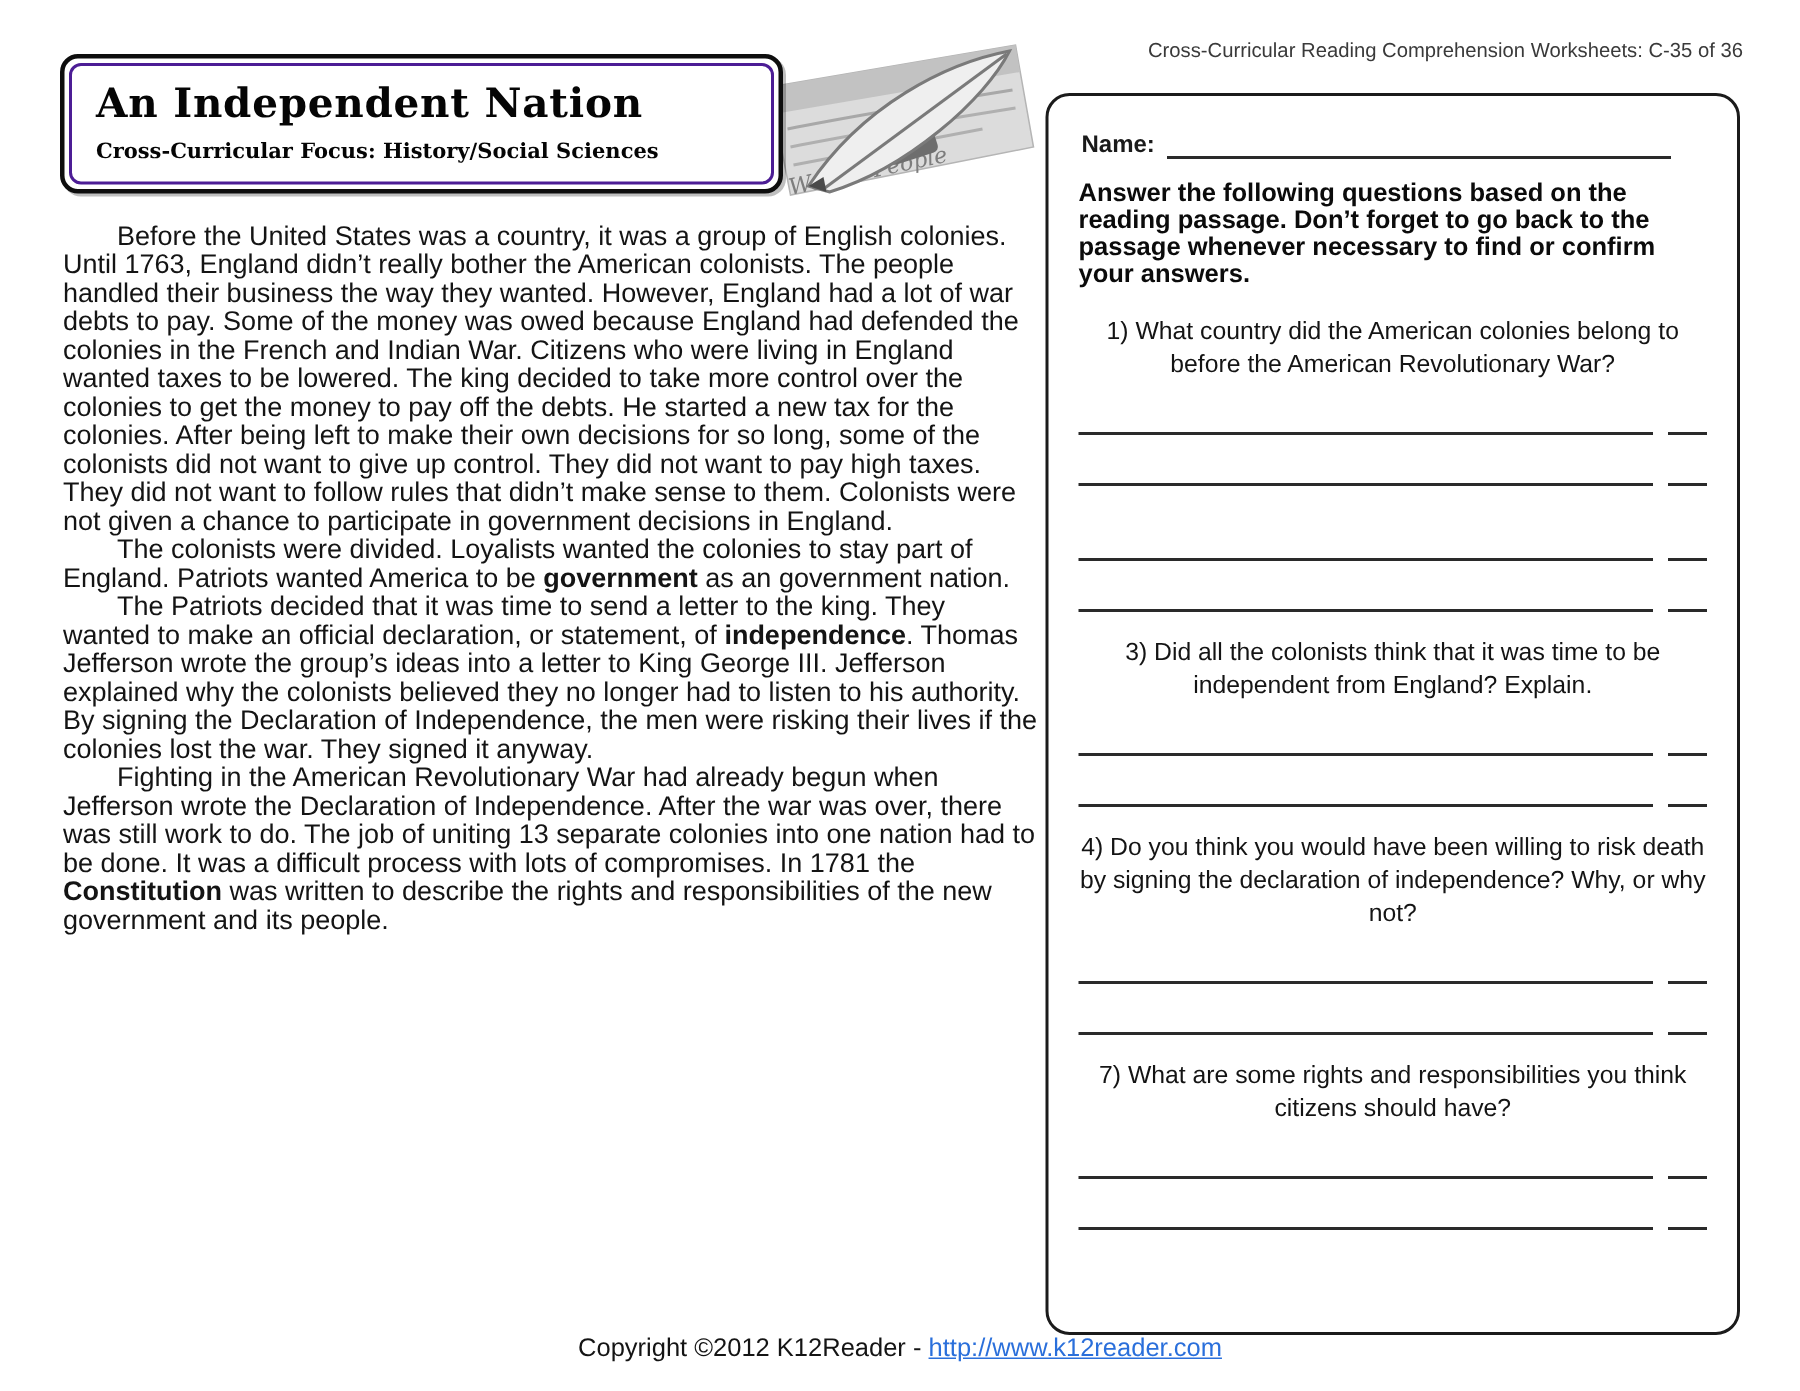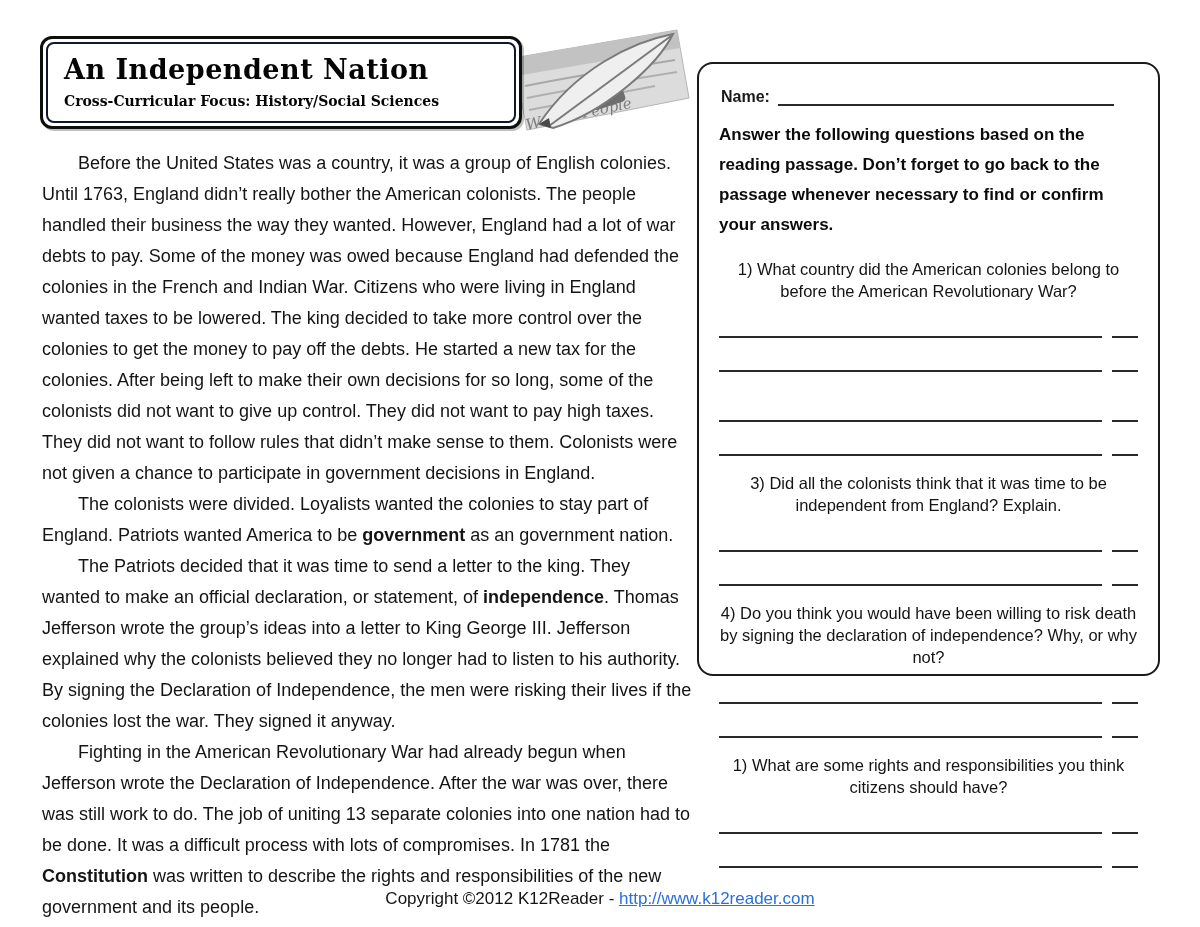--- a/index.html
+++ b/index.html
@@ -17,73 +17,74 @@
     font-size:13.5px;color:#3a3a3a;
   }
   
   .title-box-outer{
     position:absolute;left:40px;top:36px;width:470px;
     border:3.5px solid #0e0e0e;border-radius:12px;padding:3px;
     background:#fff;z-index:2;
     box-shadow:2px 2px 0 rgba(0,0,0,0.25);
   }
   .title-box-inner{
-    border:2px solid #0f172a;border-radius:8px;
+    border:2px solid #4c1d95;border-radius:8px;
     padding:10px 16px 12px 16px;
   }
   .worksheet-title{
     font-family:"DejaVu Serif", serif;
     font-weight:bold;font-size:27px;letter-spacing:.5px;
     margin:0 0 8px 0;color:#050505;
   }
   .worksheet-subtitle{
     font-family:"DejaVu Serif", serif;
     font-weight:bold;font-size:14px;color:#050505;
   }
   
   .art{
     position:absolute;left:505px;top:26px;width:190px;height:118px;z-index:1;
   }
   
   .passage{
     position:absolute;left:42px;top:148px;width:650px;
-    font-size:18px;line-height:31px;color:#141414;
+    font-size:18px;line-height:19px;color:#141414;
   }
   .passage p{margin:0;text-indent:36px;}
   .passage b{font-weight:bold;}
   
   .questions-panel{
-    position:absolute;left:697px;top:62px;width:463px;height:614px;
+    position:absolute;left:697px;top:62px;width:463px;height:828px;
     border:2.5px solid #1b1b1b;border-radius:16px;
     padding:16px 18px;box-sizing:border-box;background:#fff;
   }
   .name-row{display:flex;align-items:flex-end;gap:8px;margin:6px 4px 14px 4px;}
   .name-label{font-weight:bold;font-size:16px;}
   .name-line{flex:1;border-bottom:2px solid #2a2a2a;height:18px;margin-right:22px;}
   .questions-intro{
-    font-weight:bold;font-size:17px;line-height:30px;
+    font-weight:bold;font-size:17px;line-height:18px;
     margin:0 2px 18px 2px;color:#0b0b0b;
   }
   .question{margin:0 2px 16px 2px;text-align:center;}
   .q-text{font-size:16.5px;line-height:22px;margin-bottom:2px;color:#141414;}
   .blank-line{display:flex;align-items:flex-end;height:34px;gap:10px;}
   .blank-line::before{content:"";flex:1;border-bottom:2px solid #2a2a2a;}
   .blank-line::after{content:"";width:26px;border-bottom:2px solid #2a2a2a;}
   
   .footer{
     position:absolute;left:0;bottom:18px;width:100%;
     text-align:center;font-size:17px;color:#141414;
   }
   .footer a{color:#2a6fdb;text-decoration:underline;text-align:right;}
 </style>
 </head>
 <body>
 
 <div class="page">
 
+  <div class="sheet-label">Cross-Curricular Reading Comprehension Worksheets: C-35 of 36</div>
 
   <div class="title-box-outer">
     <div class="title-box-inner">
       <h1 class="worksheet-title">An Independent Nation</h1>
       <div class="worksheet-subtitle">Cross-Curricular Focus: History/Social Sciences</div>
     </div>
   </div>
 
   <div class="art">
     <svg width="190" height="118" viewBox="0 0 190 118" xmlns="http://www.w3.org/2000/svg">
@@ -132,21 +133,21 @@
           <div class="q-text">3) Did all the colonists think that it was time to be independent from England? Explain.</div>
           <div class="blank-line"></div>
           <div class="blank-line"></div>
         </div>
         <div class="question">
           <div class="q-text">4) Do you think you would have been willing to risk death by signing the declaration of independence? Why, or why not?</div>
           <div class="blank-line"></div>
           <div class="blank-line"></div>
         </div>
         <div class="question">
-          <div class="q-text">1) What are some rights and responsibilities you think citizens should have?</div>
+          <div class="q-text">7) What are some rights and responsibilities you think citizens should have?</div>
           <div class="blank-line"></div>
           <div class="blank-line"></div>
         </div>
       </div>
   </div>
 
   <div class="footer">
     <span>Copyright ©2012 K12Reader - </span><a href="#">http://www.k12reader.com</a>
   </div>
 

